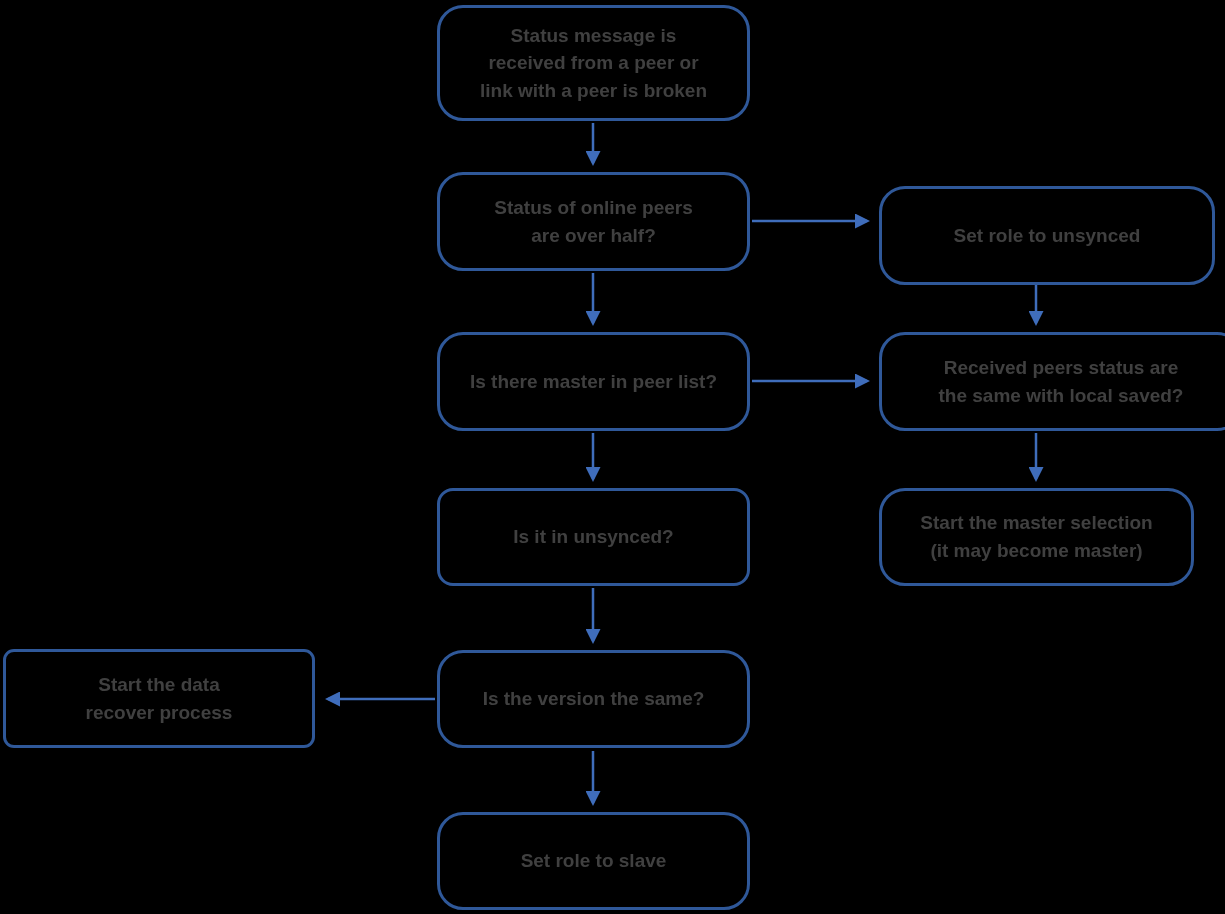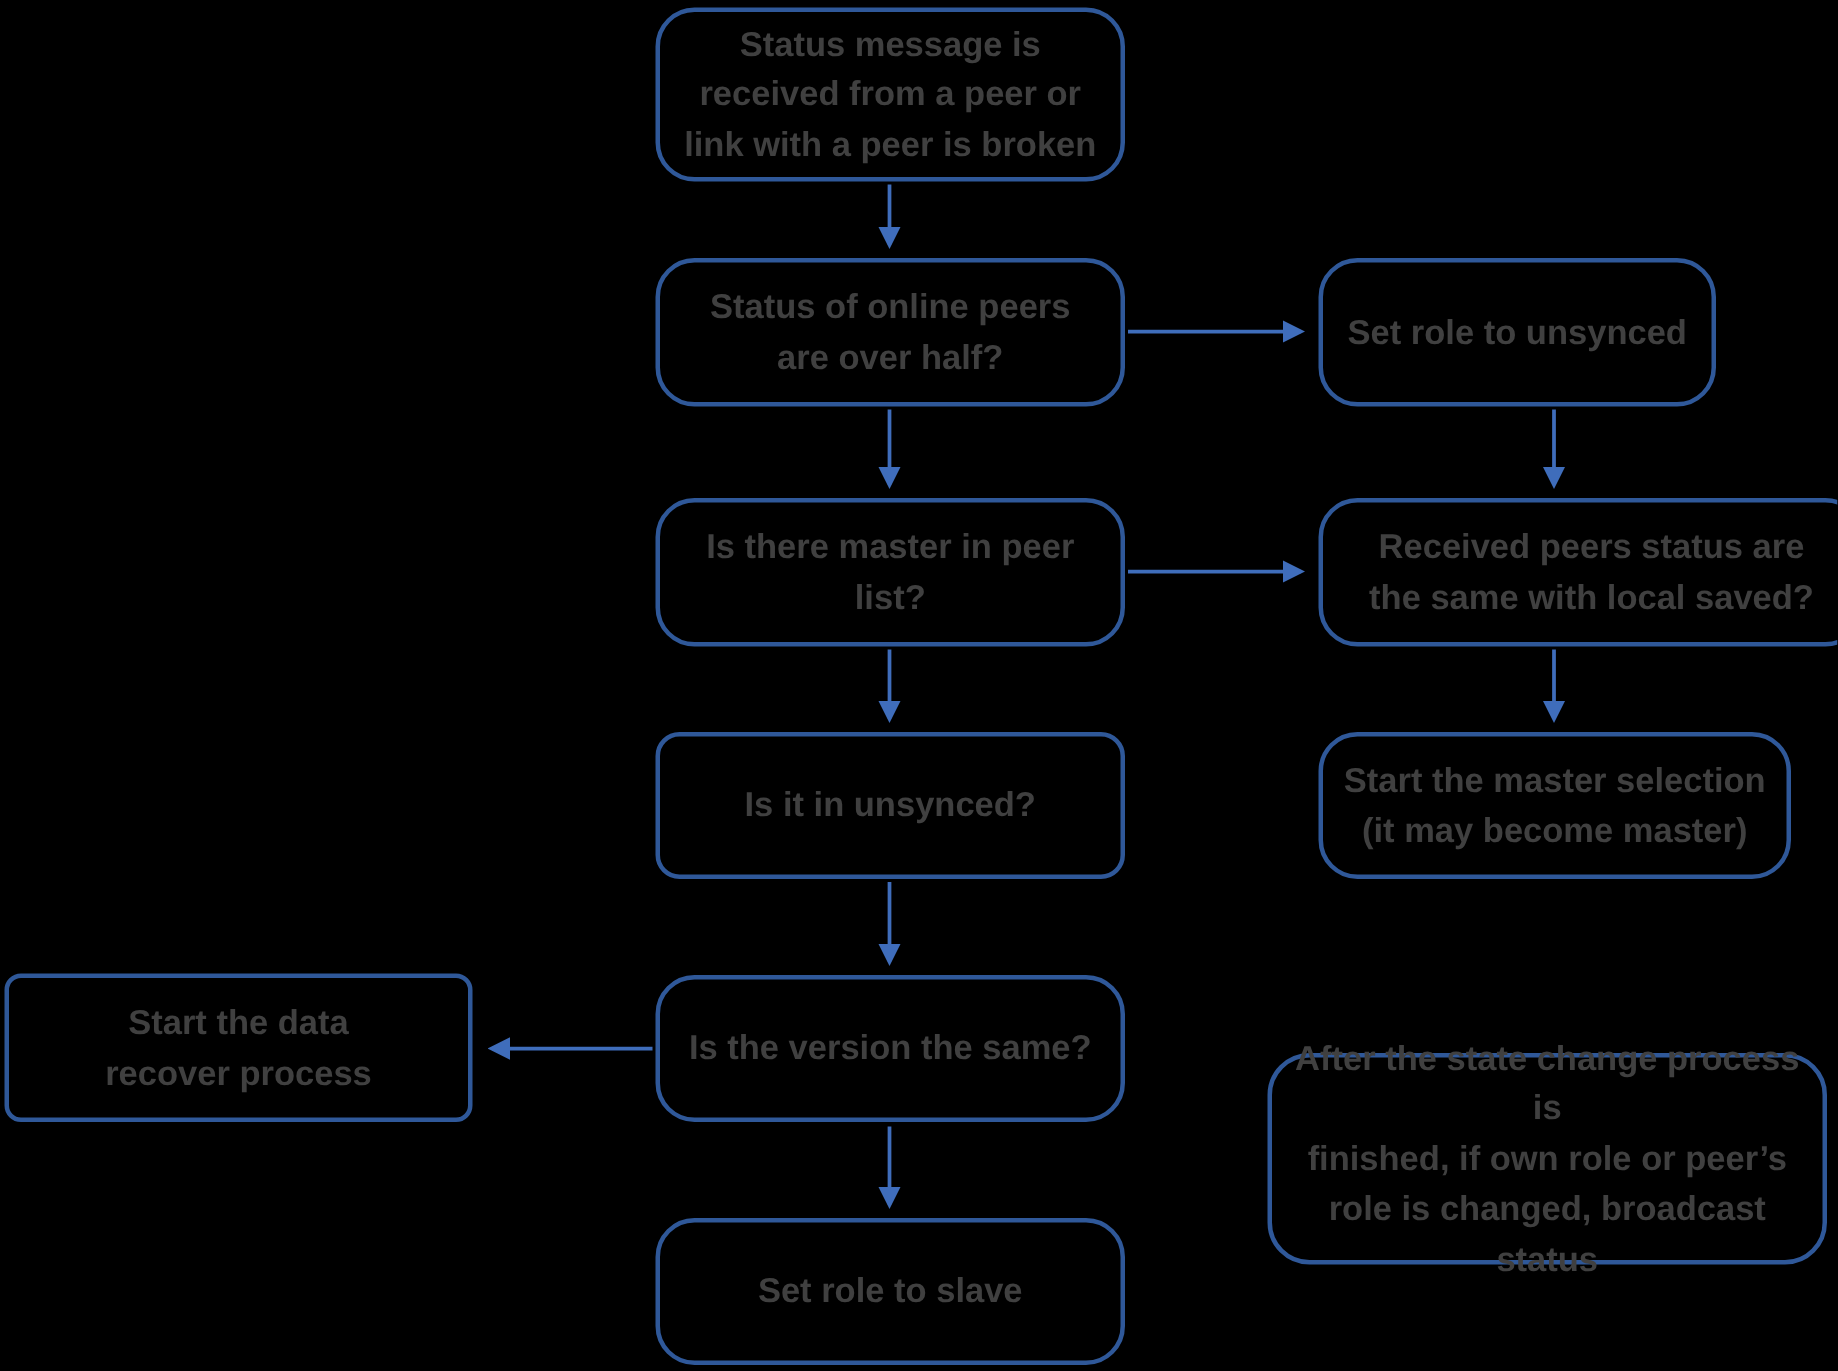--- a/index.html
+++ b/index.html
@@ -17,39 +17,39 @@
     background: var(--bg);
     font-family: "Liberation Sans", sans-serif;
     overflow: hidden;
   }
   .node {
     position: absolute;
     border: 3px solid var(--border);
     border-radius: 26px;
     background: var(--bg);
     color: var(--text);
-    font-size: 23px;
+    font-size: 19px;
     font-weight: 700;
     line-height: 1.45;
     text-align: center;
     display: flex;
     align-items: center;
     justify-content: center;
     white-space: pre-line;
     padding: 4px 10px;
   }
   
   .n-status   { left: 437px; top: 5px;   width: 313px; height: 116px; }
   .n-half     { left: 437px; top: 172px; width: 313px; height: 99px;  }
   .n-master   { left: 437px; top: 332px; width: 313px; height: 99px;  }
   .n-unsynced { left: 437px; top: 488px; width: 313px; height: 98px; border-radius: 16px;  }
   .n-version  { left: 437px; top: 650px; width: 313px; height: 98px;  }
   .n-slave    { left: 437px; top: 812px; width: 313px; height: 98px;  }
   
-  .n-setunsynced { left: 879px; top: 172px; width: 265px; height: 99px; }
+  .n-setunsynced { left: 879px; top: 186px; width: 336px; height: 99px; }
   .n-peerstatus  { left: 879px; top: 332px; width: 364px; height: 99px; }
   .n-selection   { left: 879px; top: 488px; width: 315px; height: 98px; }
   
   .n-recover  { left: 3px; top: 649px; width: 312px; height: 99px; border-radius: 11px; }
   
   .n-note     { left: 845px; top: 702px; width: 373px; height: 141px; border-radius: 28px; }
 
   svg.edges {
     position: absolute;
     left: 0; top: 0;
@@ -95,17 +95,14 @@
   <div class="node n-master">Is there master in peer list?</div>
   <div class="node n-peerstatus">Received peers status are
 the same with local saved?</div>
   <div class="node n-unsynced">Is it in unsynced?</div>
   <div class="node n-selection">Start the master selection
 (it may become master)</div>
   <div class="node n-version">Is the version the same?</div>
   <div class="node n-recover">Start the data
 recover process</div>
   <div class="node n-slave">Set role to slave</div>
-  <div class="node n-note">After the state change process is
-finished, if own role or peer’s
-role is changed, broadcast status</div>
 
 </div>
 
 </body></html>

